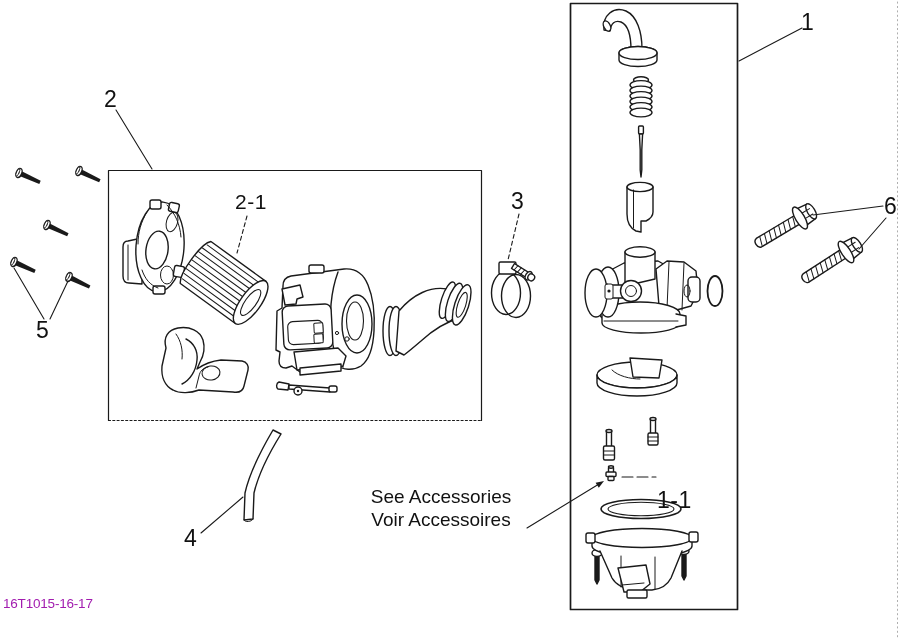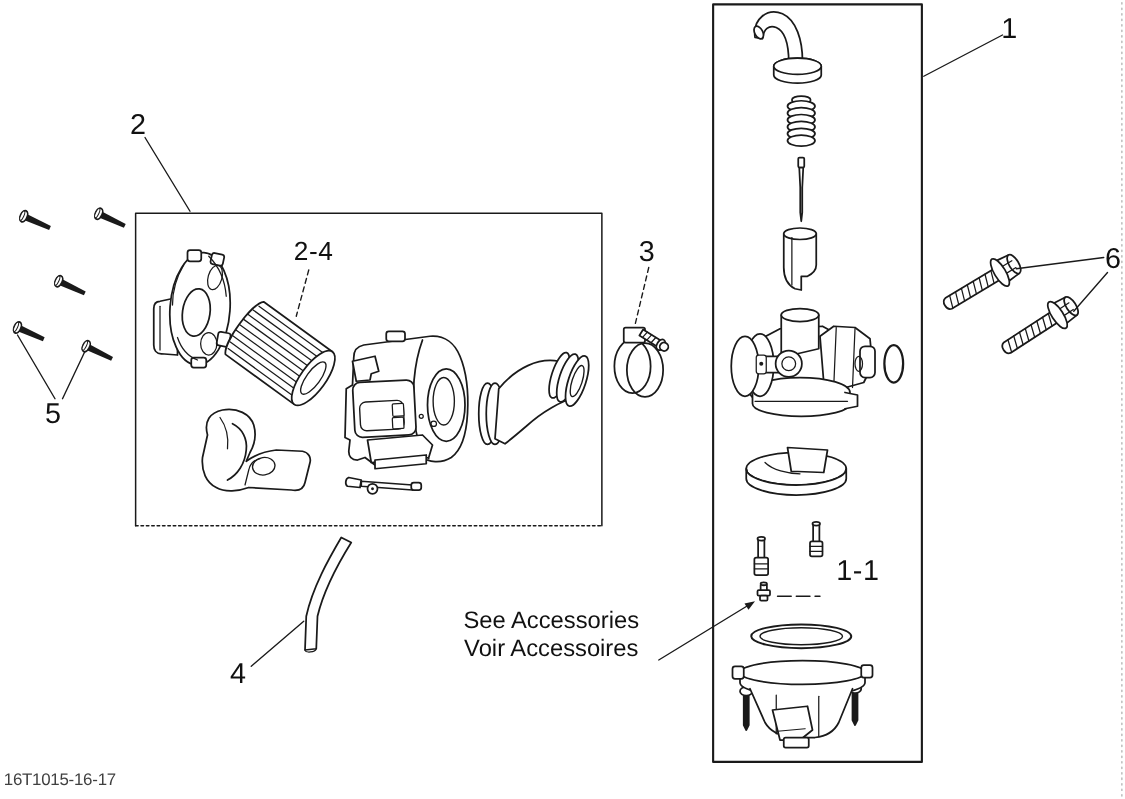--- a/index.html
+++ b/index.html
@@ -11,21 +11,21 @@
   .callout {
     position:absolute; color:#111; font-size:23px; line-height:1;
     white-space:nowrap; letter-spacing:0.5px;
   }
   .note {
     position:absolute; left:441px; top:486px; transform:translateX(-50%);
     text-align:center; font-size:19px; line-height:22.5px; color:#111;
     white-space:nowrap;
   }
   .doc-code {
-    position:absolute; left:3px; top:616px; font-size:13.5px; color:#404040;
+    position:absolute; left:3px; top:596px; font-size:13.5px; color:#a21caf;
     letter-spacing:-0.2px;
   }
 </style>
 </head>
 <body>
 
 <div class="stage">
 
   <svg width="900" height="639" viewBox="0 0 900 639">
     <defs>
@@ -280,26 +280,26 @@
         <path d="M 813,215 L 883,206 M 859,249 L 886,218"></path>
         <line x1="622" y1="477" x2="656" y2="477" stroke-dasharray="11,4"></line>
         <line x1="527" y1="528" x2="599" y2="484"></line>
       </g>
       <polygon points="604,481 598.8,487.8 595.6,482.8" fill="#1a1a1a" stroke="none"></polygon>
     </g>
   </svg>
 
   <div class="callout" style="left:801px; top:11px;">1</div>
   <div class="callout" style="left:104px; top:88px;">2</div>
-  <div class="callout" style="left:235px; top:191px; font-size:21px;">2-4</div>
+  <div class="callout" style="left:235px; top:191px; font-size:21px;">2-1</div>
   <div class="callout" style="left:511px; top:190px;">3</div>
   <div class="callout" style="left:184px; top:527px;">4</div>
   <div class="callout" style="left:36px;  top:319px;">5</div>
   <div class="callout" style="left:884px; top:195px;">6</div>
-  <div class="callout" style="left:657px; top:445px;margin-left:12px;">1-1</div>
+  <div class="callout" style="left:657px; top:489px;">1-1</div>
 
   <div class="note">
     <div>See Accessories</div>
     <div>Voir Accessoires</div>
   </div>
 
   <div class="doc-code">16T1015-16-17</div>
 
 </div>
 

